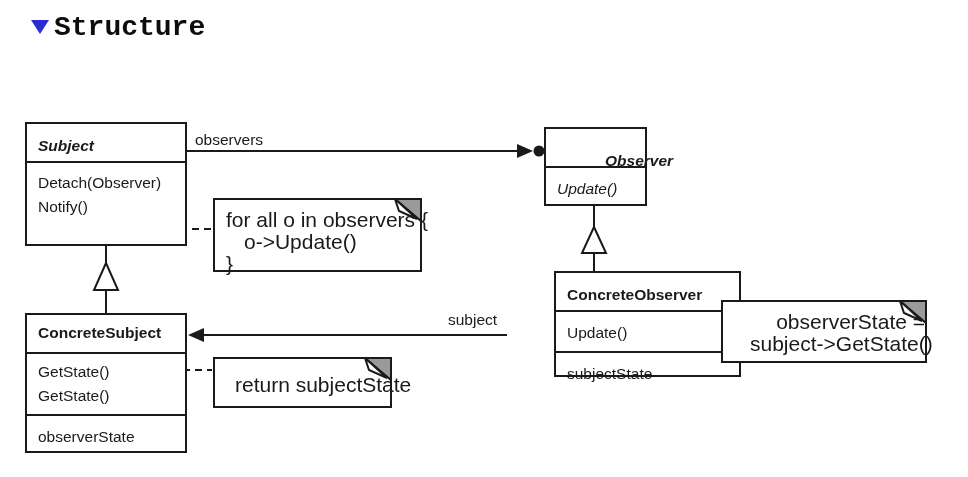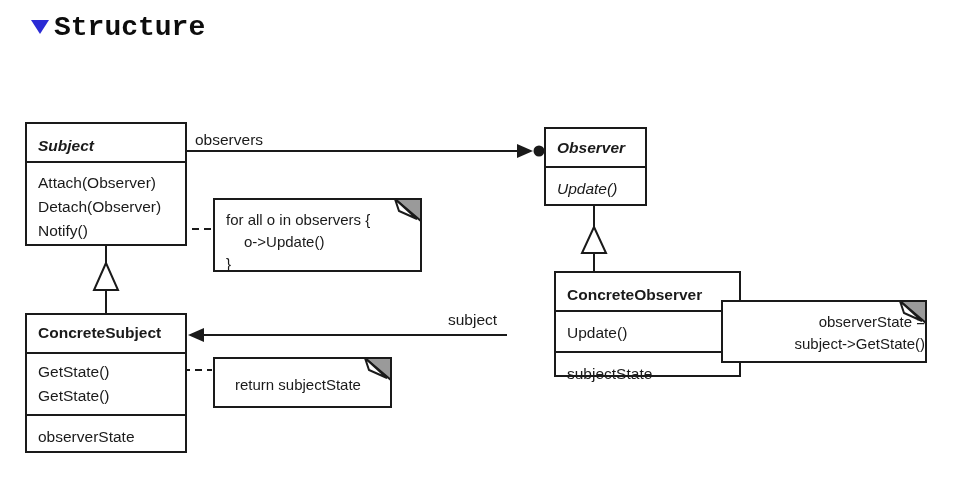--- a/index.html
+++ b/index.html
@@ -20,21 +20,21 @@
     position:absolute; background:#ffffff; border:2px solid #1a1a1a;
     box-sizing:border-box; font-size:15.5px; line-height:24px;
   }
   .cls .title { font-weight:bold; padding-left:11px; box-sizing:border-box; }
   .cls.abstract .title, .cls .abstract-m { font-style:italic; }
   .cls .comp { border-top:2px solid #1a1a1a; padding-left:11px; box-sizing:border-box; }
   .mline { height:24px; white-space:nowrap; }
   
   .note {
     position:absolute; background:#ffffff; border:2px solid #1a1a1a;
-    box-sizing:border-box; font-size:15px; line-height:22px;
+    box-sizing:border-box; font-size:21px; line-height:22px;
   }
   .note .dogear { position:absolute; top:-2px; right:-2px; }
   .nline { white-space:nowrap; }
   .nline.indent1 { padding-left:18px; }
   .nline.indent2 { padding-left:16px; }
   
   .alabel { position:absolute; font-size:15.5px; white-space:nowrap; }
   
   svg.wires { position:absolute; left:0; top:0; }
 </style>
@@ -73,28 +73,27 @@
     <circle cx="140" cy="370" r="5.5" fill="#ffffff" stroke="#1a1a1a" stroke-width="2"></circle>
     <line x1="147" y1="370" x2="212" y2="370" stroke="#1a1a1a" stroke-width="2" stroke-dasharray="7 5"></line>
 
     <circle cx="664" cy="330" r="5.5" fill="#ffffff" stroke="#1a1a1a" stroke-width="2"></circle>
     <line x1="671" y1="330" x2="720" y2="330" stroke="#1a1a1a" stroke-width="2" stroke-dasharray="7 5"></line>
   </svg>
 
   <div class="cls abstract" style="left:25px; top:122px; width:162px; height:124px;">
     <div class="title" style="height:37px; padding-top:10px;">Subject</div>
     <div class="comp" style="height:83px; padding-top:8px;">
-      <div class="mline">Attach(Observer)</div>
       <div class="mline">Detach(Observer)</div>
       <div class="mline">Notify()</div>
     </div>
   </div>
 
   <div class="cls abstract" style="left:544px; top:127px; width:103px; height:79px;">
-    <div class="title" style="height:37px; padding-top:7px;">Observer</div>
+    <div class="title" style="height:37px; padding-top:20px;margin-left:48px;">Observer</div>
     <div class="comp" style="height:38px; padding-top:9px;">
       <div class="mline abstract-m">Update()</div>
     </div>
   </div>
 
   <div class="cls" style="left:25px; top:313px; width:162px; height:140px;">
     <div class="title" style="height:37px; padding-top:6px;">ConcreteSubject</div>
     <div class="comp" style="height:62px; padding-top:6px;">
       <div class="mline">GetState()</div>
       <div class="mline">GetState()</div>

